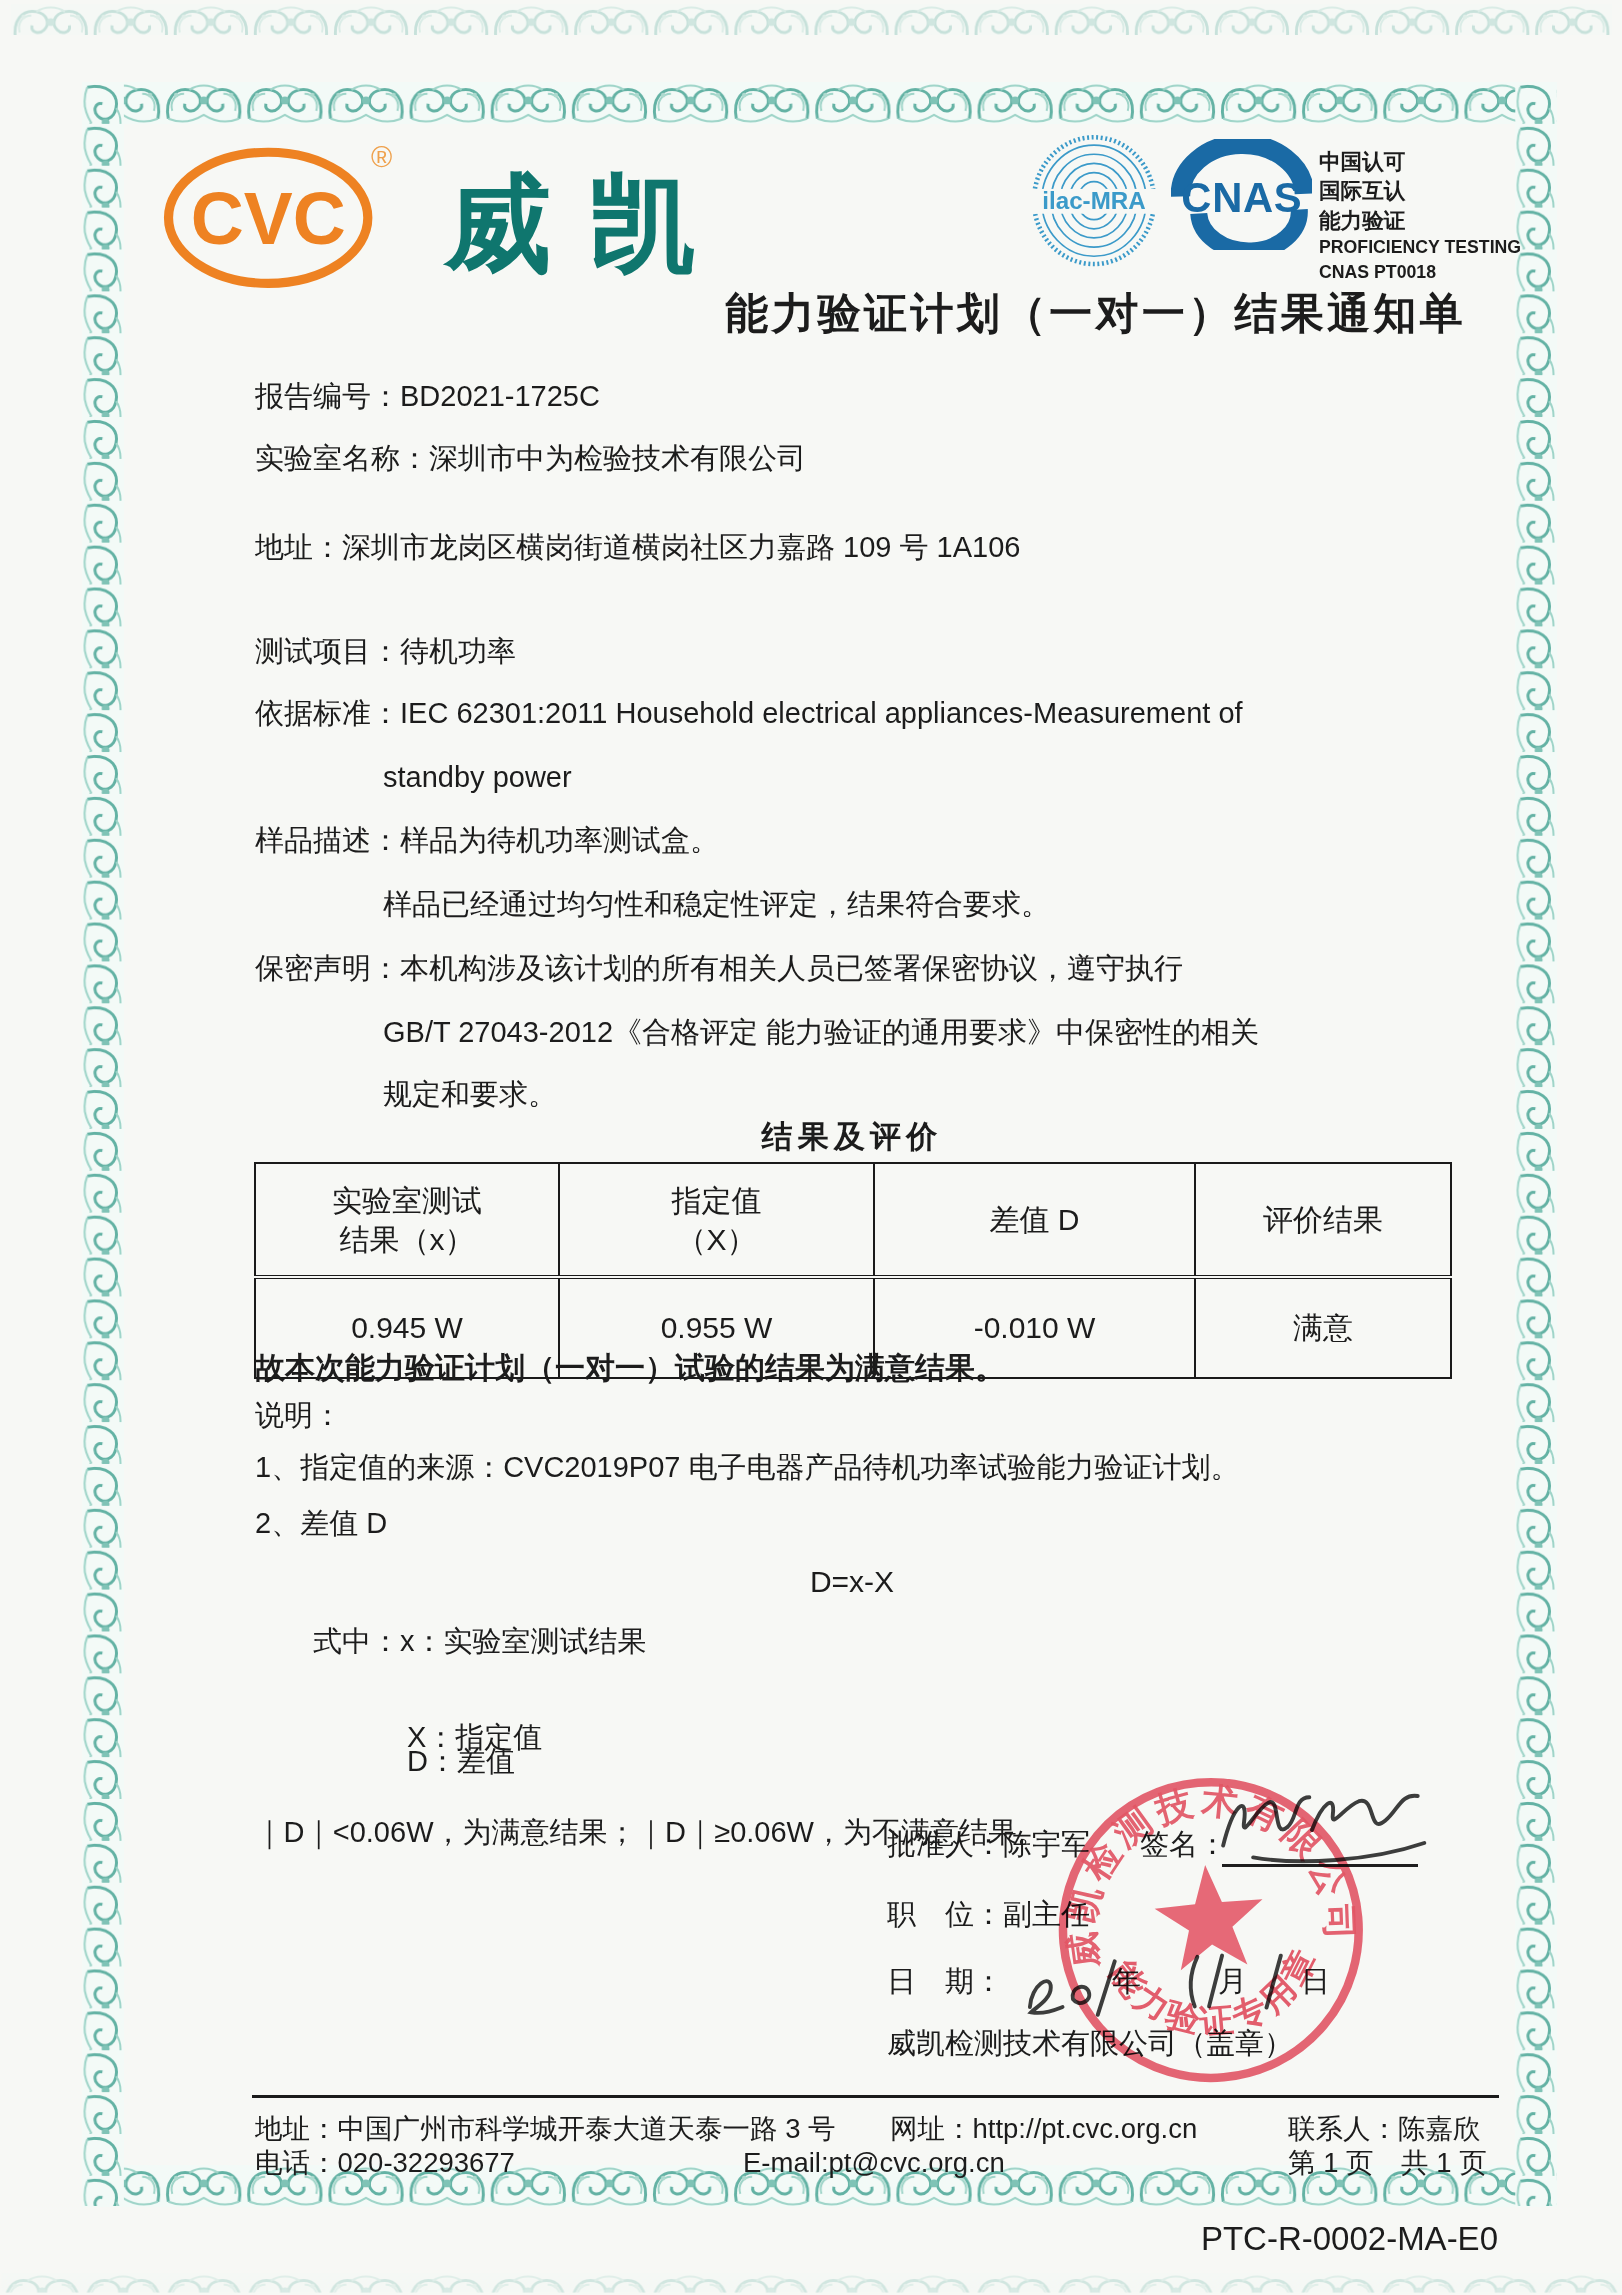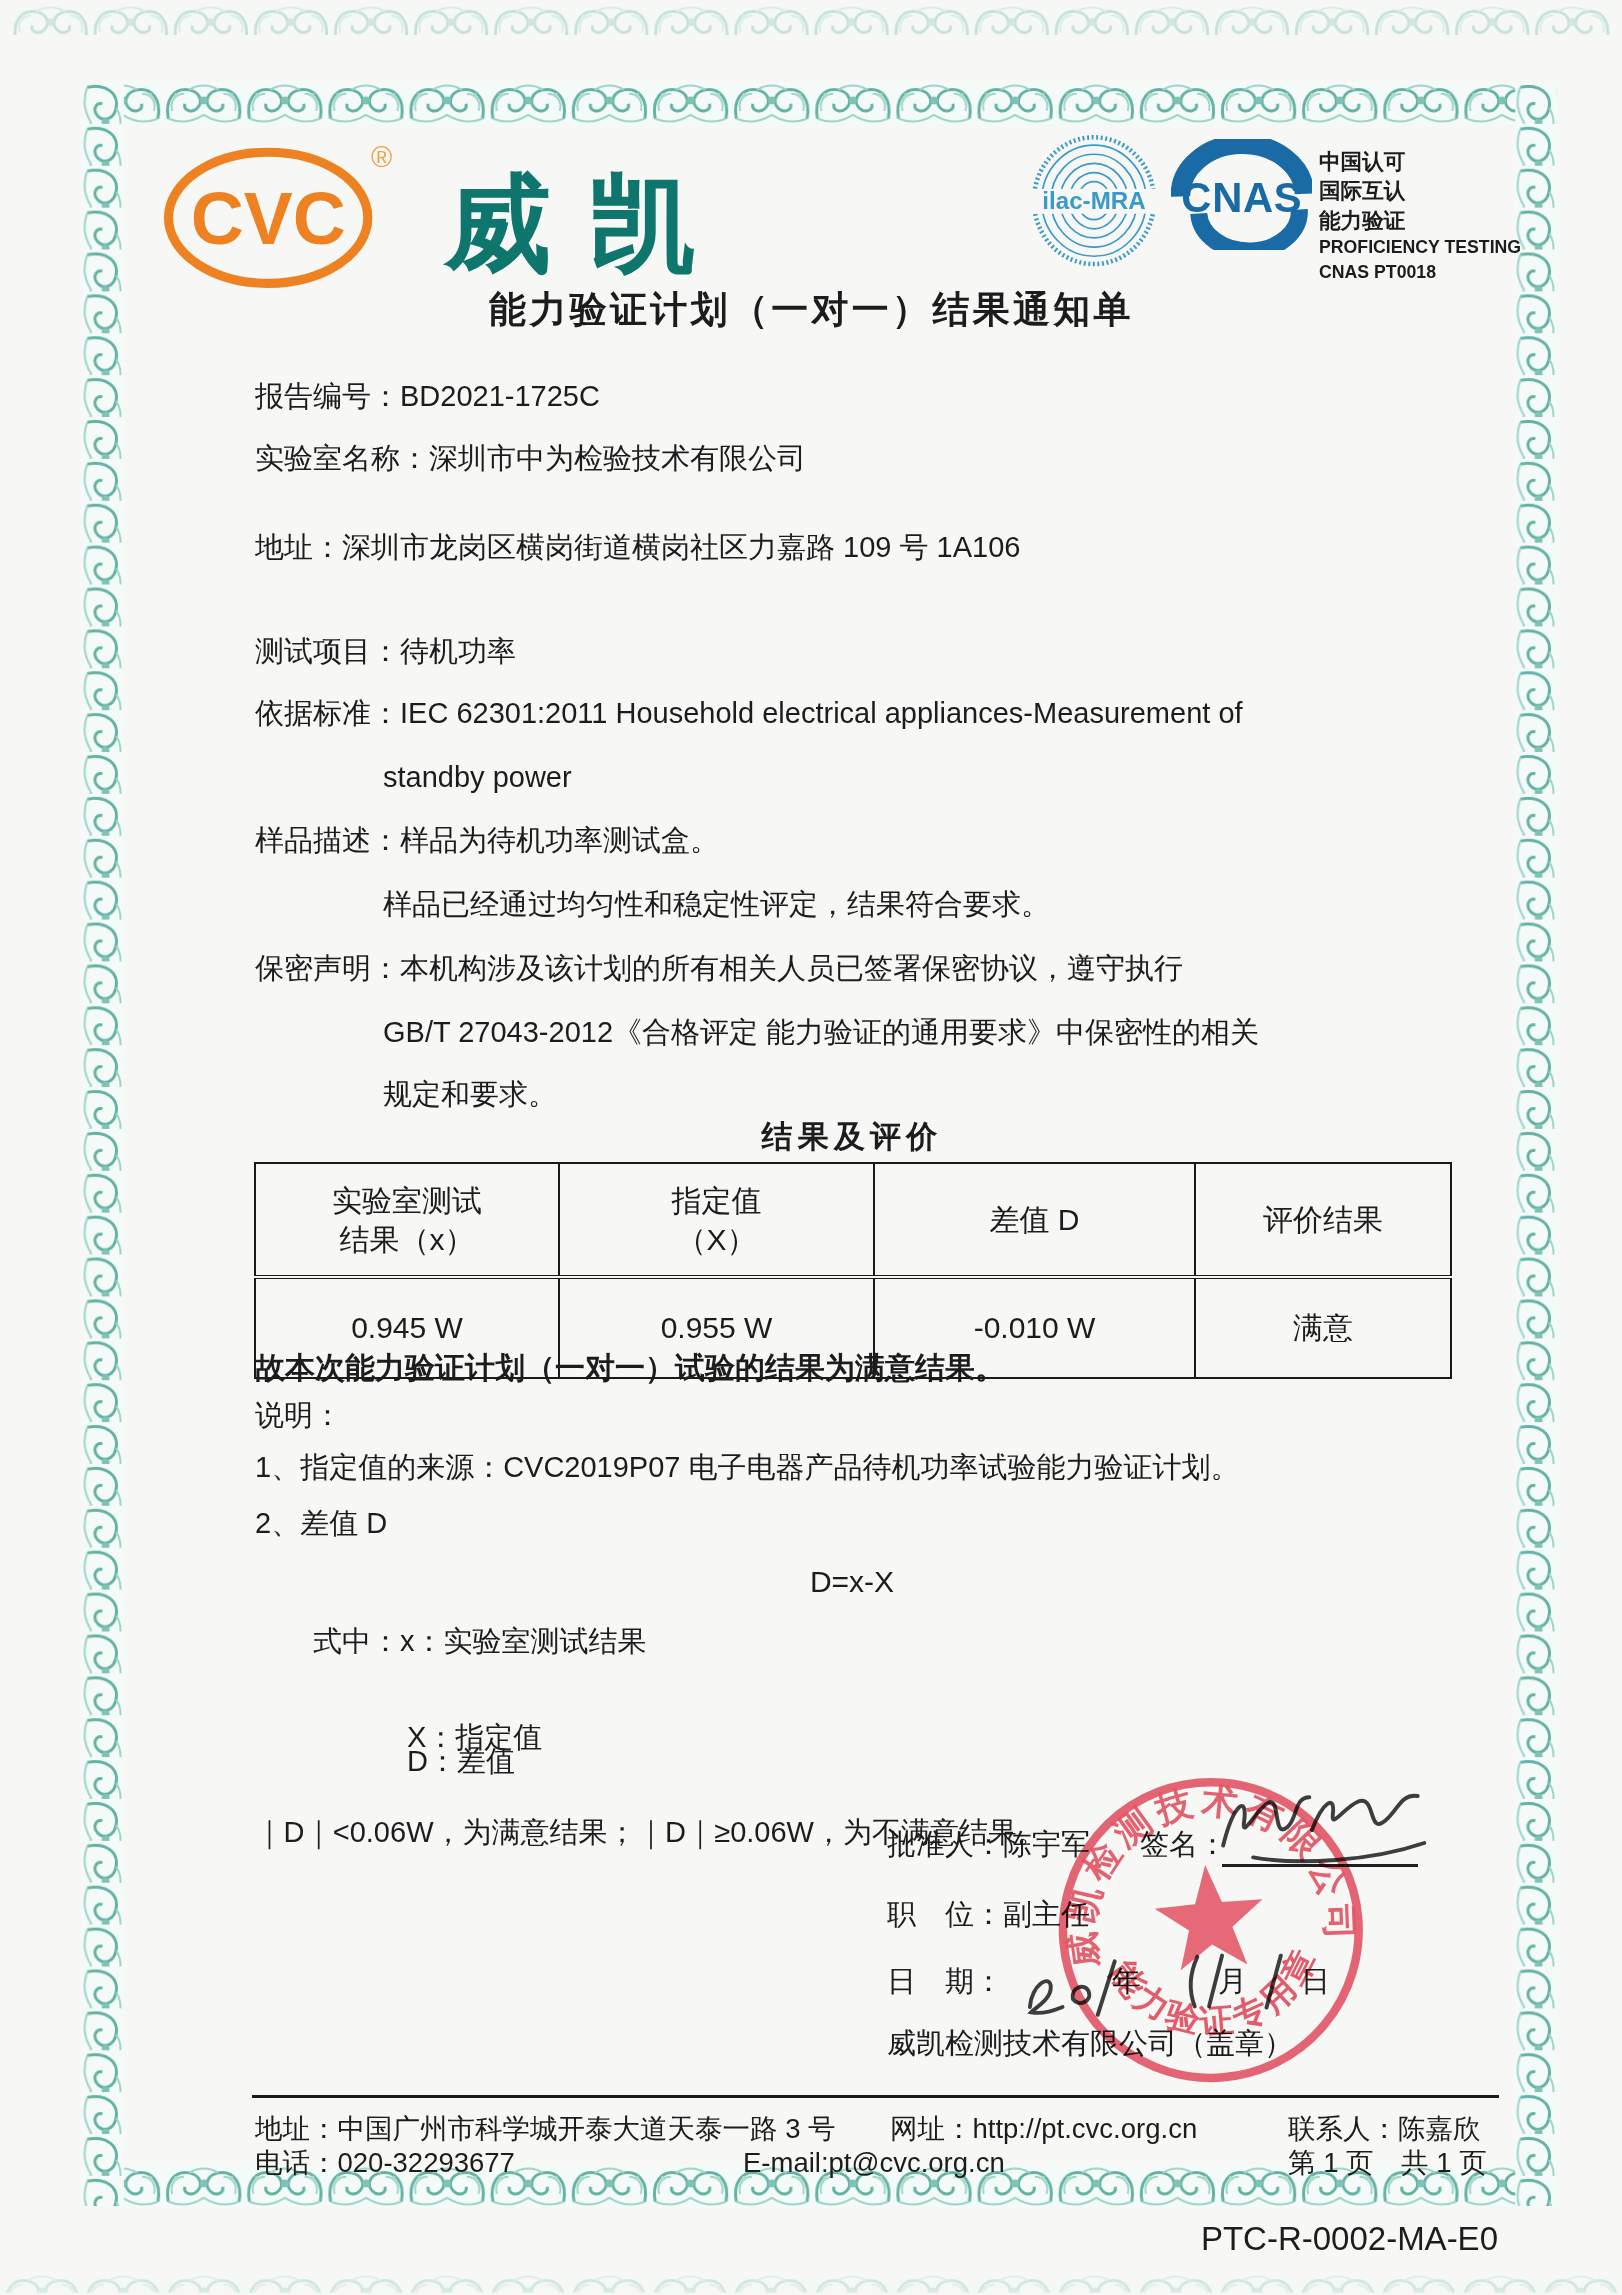--- a/index.html
+++ b/index.html
@@ -20,21 +20,21 @@
 
   
   .cvc-logo{left:160px;top:139px;}
   .wk-text{left:444px;top:169px;font-size:107px;font-weight:bold;color:#0f766e;letter-spacing:38px;line-height:111px;}
   .ilac-logo{left:1029px;top:134px;}
   .cnas-logo{left:1171px;top:139px;}
   .accr{left:1319px;top:147px;width:222px;}
   .accr-cn{font-size:21.6px;font-weight:bold;line-height:29.4px;}
   .accr-en{font-size:17.7px;font-weight:bold;line-height:25px;}
 
-  .title{left:157px;top:285px;width:1309px;text-align:center;font-size:37px;font-weight:bold;letter-spacing:3.3px;}
+  .title{left:157px;top:285px;width:1309px;text-align:right;font-size:43px;font-weight:bold;letter-spacing:3.3px;}
 
   .line{position:absolute;left:255px;font-size:29px;white-space:nowrap;line-height:37px;}
   .cont{left:383px;}
   .il0{top:378px;} .il1{top:440px;} .il2{top:501px;margin-top:28px;}
   .il3{top:633px;} .il4{top:695px;} .il5{top:759px;}
   .il6{top:822px;} .il7{top:886px;} .il8{top:950px;}
   .il9{top:1014px;} .il10{top:1076px;}
 
   .res-head{left:255px;top:1116px;width:1194px;text-align:center;font-size:31px;font-weight:600;letter-spacing:5.2px;}
 

